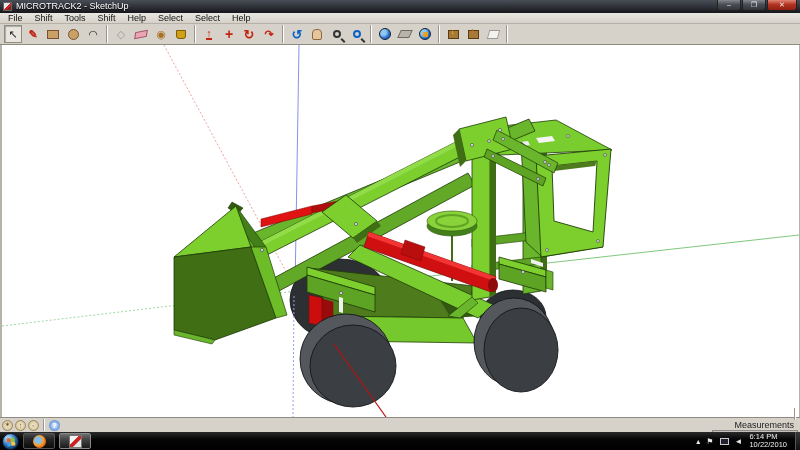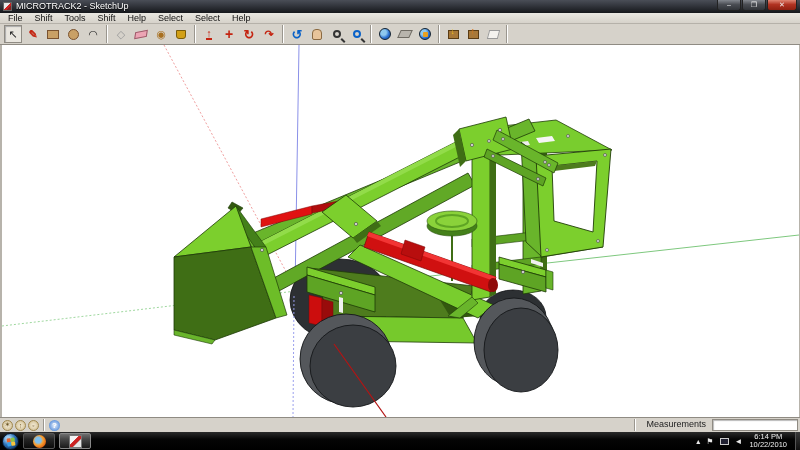--- a/index.html
+++ b/index.html
@@ -63,21 +63,21 @@
   
   #statusbar { position:absolute; left:0; top:417px; width:800px; height:15px;
     background:#d6d2ca; border-top:1px solid #8f8b83; display:flex; align-items:center; font-size:9px; color:#222; }
   .status-medal { width:11px; height:11px; border-radius:50%; border:1px solid #a08850;
     background:radial-gradient(#f4ecd8,#cdb98a); margin-left:2px; font-size:7px; color:#6a5320;
     display:flex; align-items:center; justify-content:center; }
   .status-sep { width:2px; height:12px; margin:0 4px; border-left:1px solid #9a968e; border-right:1px solid #fff; }
   .help-badge { width:11px; height:11px; border-radius:50%; background:radial-gradient(#eaf2fc,#2a6fd0);
     color:#fff; font-size:8px; font-weight:bold; display:flex; align-items:center; justify-content:center; margin-right:4px; }
   #status-message { flex:0 1 auto; }
-  #status-right { margin-left:auto; display:flex; align-items:flex-start; }
+  #status-right { margin-left:auto; display:flex; align-items:flex-end;flex-direction:column; }
   #measurements-label { margin:0 6px; }
   #measurements-input { width:86px; height:12px; border:1px solid #8f8b83; background:#fff;
     box-shadow:inset 1px 1px 1px #bbb; font-size:9px; margin-right:2px; }
 
   
   #taskbar { position:absolute; left:0; top:432px; width:800px; height:18px;
     background:linear-gradient(#2a2a2a,#050505 40%,#000); display:flex; align-items:center; }
   #start-orb { width:17px; height:17px; margin-left:2px; border-radius:50%;
     background:radial-gradient(circle at 35% 30%, #9ecdf2 0 15%, #2f74b8 45%, #123a6a 80%, #06142a);
     border:1px solid #0a1a30; position:relative; }
@@ -90,21 +90,21 @@
   .task-app { width:32px; height:16px; margin-left:4px; border:1px solid #555;
     border-radius:2px; background:linear-gradient(rgba(255,255,255,.18),rgba(255,255,255,.04));
     display:flex; align-items:center; justify-content:center; }
   .task-app.active { border-color:#888; background:linear-gradient(rgba(255,255,255,.35),rgba(255,255,255,.10)); }
   .ff-icon { width:13px; height:13px; border-radius:50%;
     background:radial-gradient(circle at 40% 40%, #7ec0f0 0 25%, #f7a031 45%, #e06010 75%, #a03c06); }
   .su-icon { width:13px; height:13px; background:linear-gradient(135deg,#f4f4f4 40%, #c22 41%, #c22 62%, #7a1a10 63%, #e8e8e8 64%); border:1px solid #777; }
   #tray { margin-left:auto; display:flex; align-items:center; color:#ddd; }
   .tray-icon { font-size:8px; margin:0 3px; color:#e8e8e8; }
   .tray-monitor { width:9px; height:7px; border:1px solid #ccc; background:#223; margin:0 3px; }
-  #clock { text-align:center; color:#f0f0f0; font-size:7.5px; line-height:8px; margin:0 6px 0 4px; }
+  #clock { color:#f0f0f0; font-size:7.5px; line-height:8px; margin:0 6px 0 4px; }
   #show-desktop { width:5px; height:18px; border-left:1px solid #555;
     background:linear-gradient(#3a3a3a,#101010); margin-left:2px; }
 </style>
 </head>
 <body>
 
 <div id="screen">
 
   <div id="titlebar">
     <div id="app-icon"></div>

